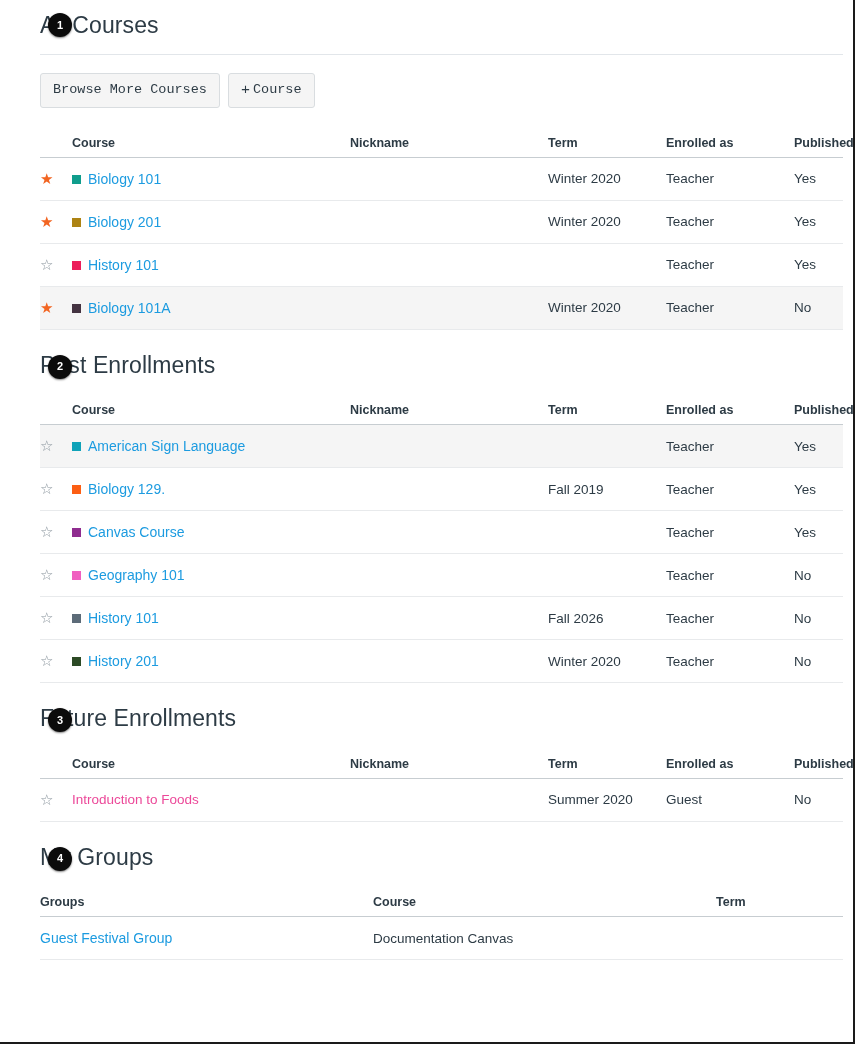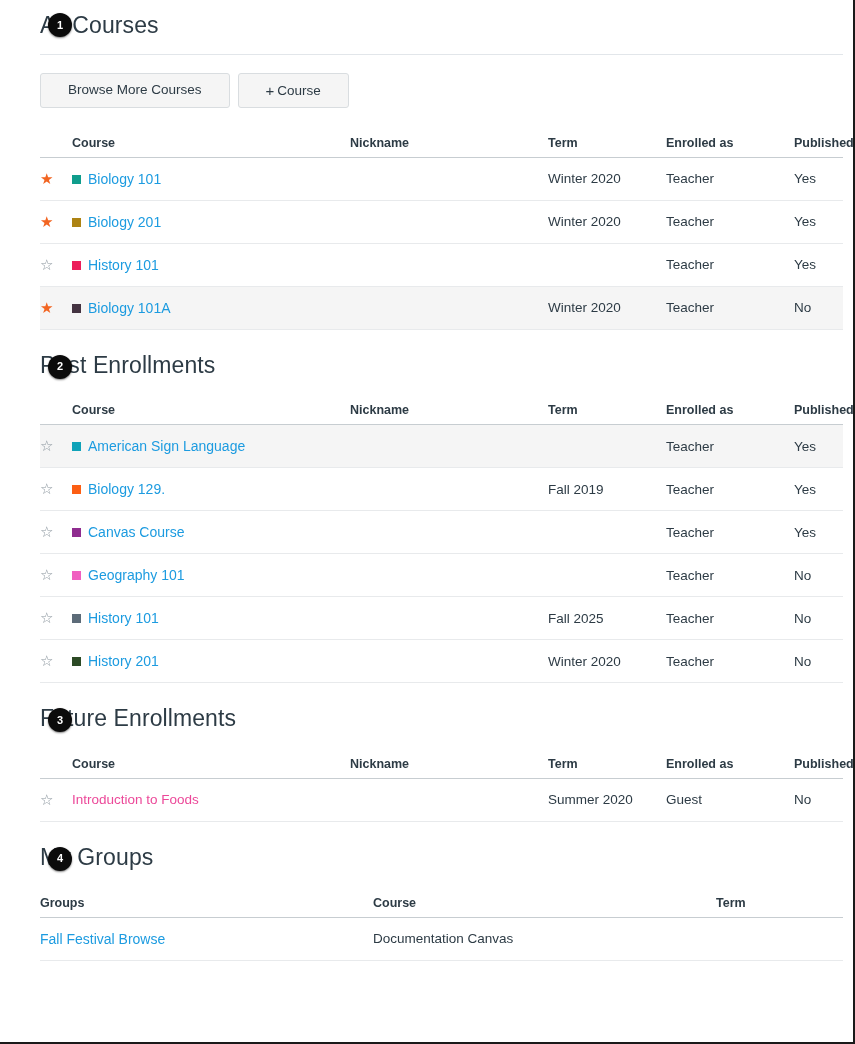--- a/index.html
+++ b/index.html
@@ -63,22 +63,22 @@
     display: flex;
     gap: 8px;
     padding-top: 18px;
   }
   .btn {
     background: #F5F5F5;
     border: 1px solid #D9DDE0;
     border-radius: 3px;
     color: #2D3B45;
     font-size: 13.5px;
-    font-family: Liberation Sans, sans-serif;
-    padding: 7px 27px 8px;
+    font-family: Liberation Mono, monospace;
+    padding: 7px 12px 8px;
     line-height: 1.2;
     cursor: pointer;
     white-space: nowrap;
   }
   .btn .plus {
     font-size: 15px;
     margin-right: 3px;
     position: relative;
     top: 1px;
   }
@@ -280,21 +280,21 @@
               <td><span class="swatch" style="background: rgb(240, 95, 192);"></span><a class="clink" href="#">Geography 101</a></td>
               <td></td>
               <td></td>
               <td>Teacher</td>
               <td>No</td>
             </tr>
             <tr>
               <td><span class="star off">☆</span></td>
               <td><span class="swatch" style="background: rgb(92, 107, 120);"></span><a class="clink" href="#">History 101</a></td>
               <td></td>
-              <td>Fall 2025</td>
+              <td>Fall 2026</td>
               <td>Teacher</td>
               <td>No</td>
             </tr>
             <tr>
               <td><span class="star off">☆</span></td>
               <td><span class="swatch" style="background: rgb(44, 74, 37);"></span><a class="clink" href="#">History 201</a></td>
               <td></td>
               <td>Winter 2020</td>
               <td>Teacher</td>
               <td>No</td>
@@ -359,21 +359,21 @@
         </colgroup>
         <thead>
           <tr>
             <th>Groups</th>
             <th>Course</th>
             <th>Term</th>
           </tr>
         </thead>
         <tbody>
             <tr>
-              <td><a class="clink" href="#">Fall Festival Browse</a></td>
+              <td><a class="clink" href="#">Guest Festival Group</a></td>
               <td>Documentation Canvas</td>
               <td></td>
             </tr>
           </tbody>
       </table>
     </div>
   </div>
 
 </div>
 

